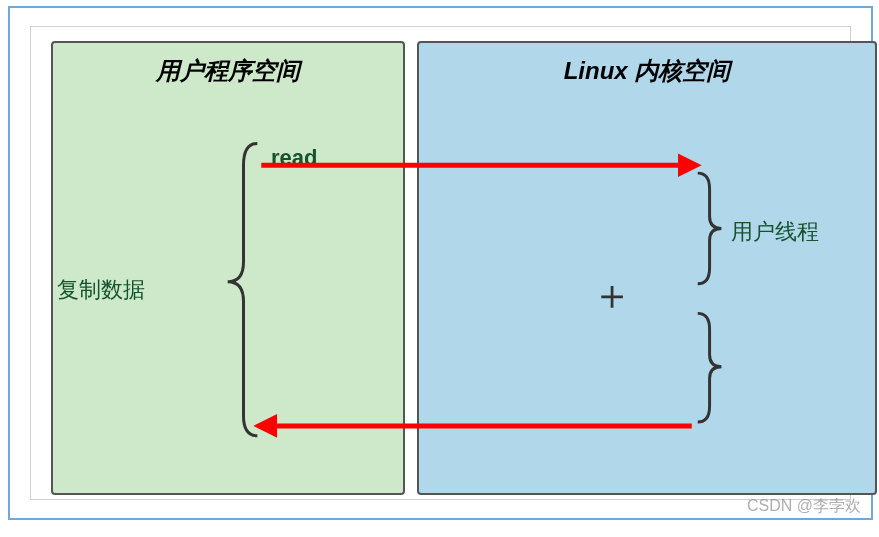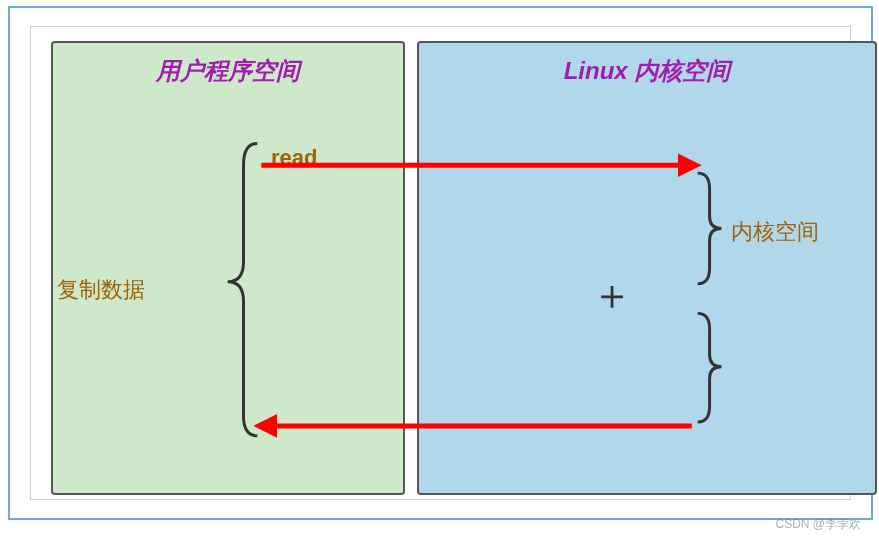--- a/index.html
+++ b/index.html
@@ -53,26 +53,26 @@
   }
   .title {
     position: absolute;
     top: 12px;
     left: 0;
     right: 0;
     text-align: center;
     font-size: 24px;
     font-style: italic;
     font-weight: bold;
-    color: #a21caf;
+    color: #000000;
   }
   .label {
     position: absolute;
     font-size: 22px;
-    color: #a16207;
+    color: #14532d;
     white-space: nowrap;
   }
   .user-thread-label { left: 26px; top: 248px; }
   .read-label { left: 240px; top: 118px; font-weight: bold; }
   .wait-label { left: 700px; top: 190px; }
   .copy-label { left: 700px; top: 330px; }
   .plus {
     position: absolute;
     left: 560px;
     top: 240px;
@@ -85,42 +85,42 @@
     position: absolute;
     left: 0;
     top: 0;
     width: 100%;
     height: 100%;
     pointer-events: none;
   }
   .watermark {
     position: absolute;
     right: 18px;
-    bottom: 4px;
-    font-size: 12px;
+    bottom: 20px;
+    font-size: 16px;
     color: rgba(120,120,120,0.6);
   }
 </style>
 </head>
 <body>
 
 <div class="outer-frame">
   <div class="inner-pad">
 
     <div class="box user-box">
       <div class="title">用户程序空间</div>
     </div>
 
     <div class="box kernel-box">
       <div class="title">Linux 内核空间</div>
     </div>
 
     <div class="label user-thread-label">复制数据</div>
     <div class="label read-label">read</div>
-    <div class="label wait-label">内核空间</div>
+    <div class="label wait-label">用户线程</div>
     <div class="plus">＋</div>
 
     <svg class="overlay" viewBox="0 0 819 478">
 
       <path d="M 224 118
                Q 210 118 210 140
                L 210 238
                Q 210 258 194 258
                Q 210 258 210 278
                L 210 394

